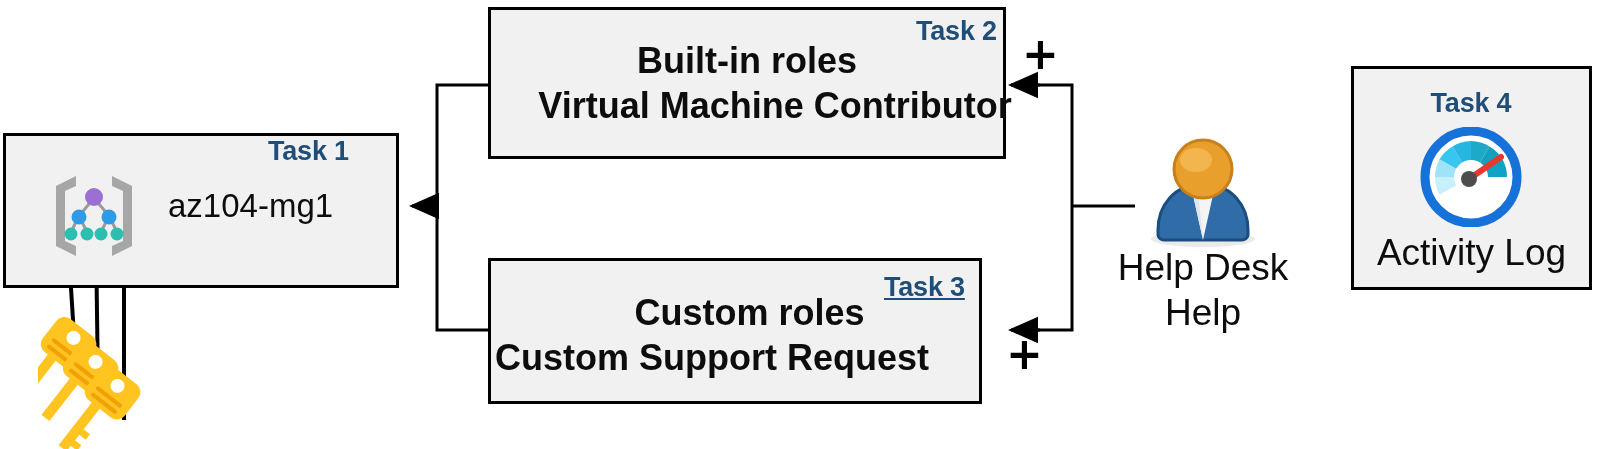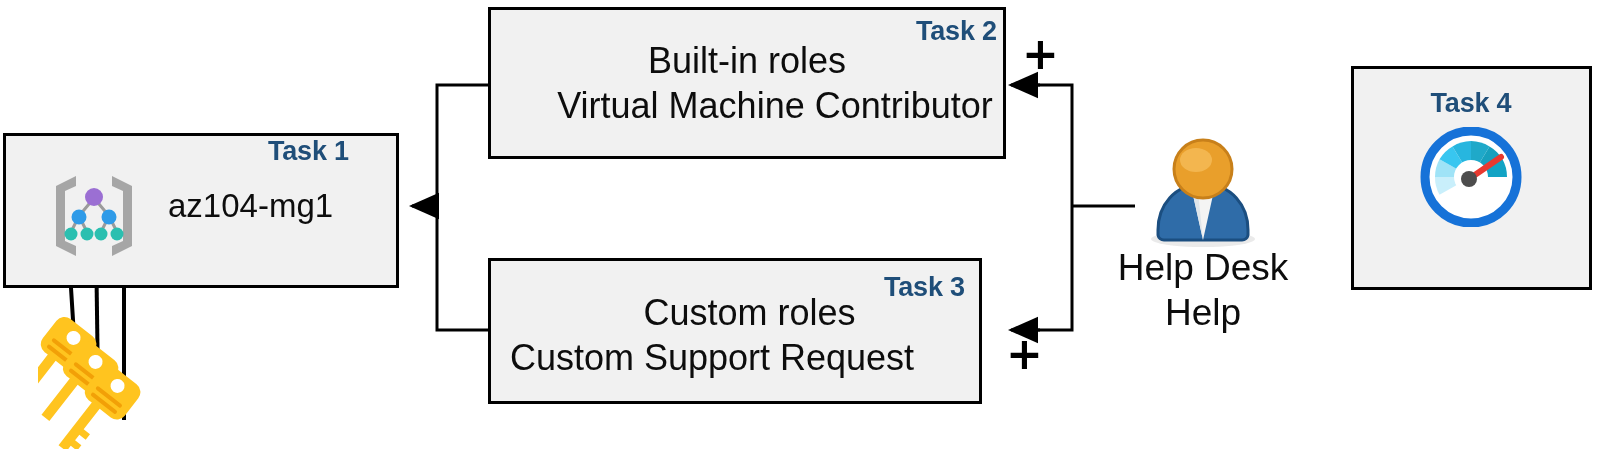--- a/index.html
+++ b/index.html
@@ -28,21 +28,21 @@
     color: #1F4E79;
     font-weight: bold;
     font-size: 27px;
     letter-spacing: -0.2px;
     white-space: nowrap;
   }
   .body-text {
     position: absolute;
     color: #0d0d0d;
     font-size: 36px;
-    font-weight: 400;
+    font-weight: 700;
     white-space: nowrap;
     text-align: center;
   }
   .plain-text {
     position: absolute;
     color: #0d0d0d;
     font-size: 37px;
     white-space: nowrap;
     text-align: center;
   }
@@ -149,21 +149,21 @@
     </svg>
   </div>
 
   <div class="task-box" style="left:488px; top:7px; width:518px; height:152px;"></div>
   <div class="task-label" style="left:916px; top:16px;">Task 2</div>
   <div class="body-text" style="left:488px; top:40px; width:518px;">Built-in roles</div>
   <div class="body-text" style="left:516px; top:85px; width:518px;">Virtual Machine Contributor</div>
   <div class="plus-sign" style="left:1022px; top:32px;">+</div>
 
   <div class="task-box" style="left:488px; top:258px; width:494px; height:146px;"></div>
-  <div class="task-label" style="left:884px; top:272px;">Task 3</div>
+  <div class="task-label" style="left:884px; top:272px;text-decoration:underline;">Task 3</div>
   <div class="body-text" style="left:488px; top:292px; width:523px;">Custom roles</div>
   <div class="body-text" style="left:488px; top:337px; width:448px;">Custom Support Request</div>
   <div class="plus-sign" style="left:1006px; top:332px;">+</div>
 
   <div class="icon-abs" style="left:1136px; top:136px; width:134px; height:112px;">
     <svg width="134" height="112" viewBox="0 0 134 112">
       <ellipse cx="67" cy="103" rx="52" ry="8" fill="#d9d9d9" opacity="0.55"></ellipse>
 
       <path d="M67,48 C38,48 22,70 22,94 L22,99 A6,6 0 0 0 28,104 L106,104
                A6,6 0 0 0 112,99 L112,94 C112,70 96,48 67,48 Z" fill="#2F6CA8"></path>
@@ -194,14 +194,15 @@
       <path d="M56,50 L56,14 A36,36 0 0 1 74.5,19.4 Z" fill="#1FA9C9"></path>
       <path d="M56,50 L74.5,19.4 A36,36 0 0 1 87.5,32.2 Z" fill="#17A0BD"></path>
       <path d="M56,50 L87.5,32.2 A36,36 0 0 1 92,50 Z" fill="#12A3C4"></path>
       <path d="M56,50 L20,50 A36,36 0 0 0 24.5,67.8 Z" fill="#C9EFFB"></path>
       <circle cx="56" cy="50" r="17" fill="#ffffff"></circle>
 
       <line x1="54" y1="52" x2="86" y2="30" stroke="#E8392F" stroke-width="6" stroke-linecap="round"></line>
       <circle cx="54" cy="52" r="8" fill="#4D4D4D"></circle>
     </svg>
   </div>
+  <div class="plain-text" style="left:1356px; top:232px; width:231px;">Activity Log</div>
 
 </div>
 
 </body></html>

